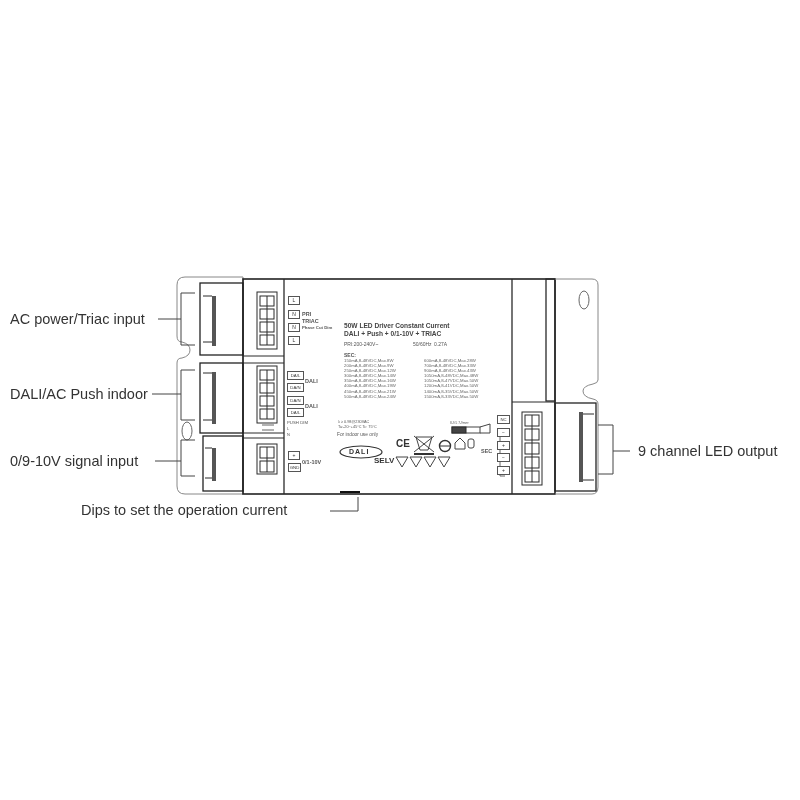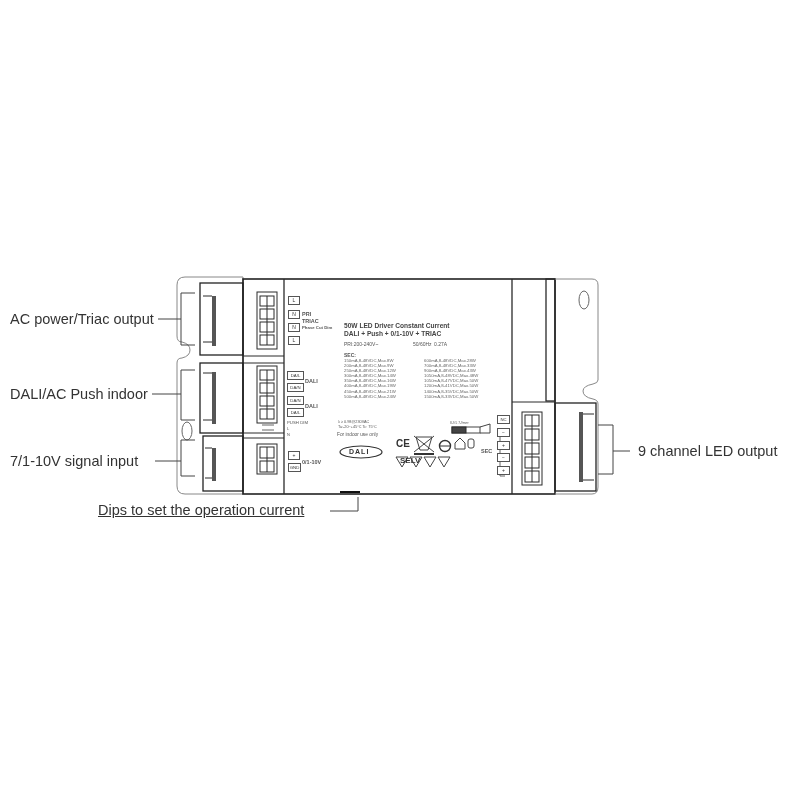--- a/index.html
+++ b/index.html
@@ -120,24 +120,24 @@
 
     <rect x="468" y="439" width="6" height="9" rx="2" stroke="#444"></rect>
 
     <path d="M396 457 L408 457 L402 467 Z" stroke="#444"></path>
     <path d="M410 457 L422 457 L416 467 Z" stroke="#444"></path>
     <path d="M424 457 L436 457 L430 467 Z" stroke="#444"></path>
     <path d="M438 457 L450 457 L444 467 Z" stroke="#444"></path>
   </g>
 </svg>
 
-<div class="callout" style="left:10px;top:312px;">AC power/Triac output</div>
+<div class="callout" style="left:10px;top:312px;">AC power/Triac input</div>
 <div class="callout" style="left:10px;top:387px;">DALI/AC Push indoor</div>
-<div class="callout" style="left:10px;top:454px;">7/1-10V signal input</div>
-<div class="callout" style="left:98px;top:503px;text-decoration:underline;">Dips to set the operation current</div>
+<div class="callout" style="left:10px;top:454px;">0/9-10V signal input</div>
+<div class="callout" style="left:81px;top:503px;">Dips to set the operation current</div>
 <div class="callout" style="left:638px;top:444px;">9 channel LED output</div>
 
 <div class="lbl-box" style="left:288px;top:296px;width:10px;">L</div>
 <div class="lbl-box" style="left:288px;top:310px;width:10px;">N</div>
 <div class="lbl-box" style="left:288px;top:323px;width:10px;">N</div>
 <div class="lbl-box" style="left:288px;top:336px;width:10px;">L</div>
 <div class="tiny" style="left:302px;top:311px;font-weight:bold;font-size:5.5px;">PRI</div>
 <div class="tiny" style="left:302px;top:318px;font-weight:bold;font-size:5.5px;">TRIAC</div>
 <div class="tiny" style="left:302px;top:325px;font-weight:bold;font-size:4.3px;">Phase Cut Dim</div>
 
@@ -190,13 +190,13 @@
   <div>1500mA,8-33VDC,Max.50W</div>
 </div>
 
 <div class="tiny" style="left:338px;top:419px;font-size:3.8px;">λ ≥ 0.98@230VAC</div>
 <div class="tiny" style="left:338px;top:424px;font-size:3.8px;">Ta:-20~+45°C    Tc: 75°C</div>
 <div class="tiny" style="left:337px;top:432px;font-size:4.8px;">For indoor use only</div>
 <div class="tiny" style="left:450px;top:420px;font-size:3.2px;">8-9.5 7-9mm²</div>
 
 <div class="icon-text" style="left:349px;top:448px;font-size:7px;letter-spacing:1px;">DALI</div>
 <div class="icon-text" style="left:396px;top:438px;font-size:10px;">CE</div>
-<div class="icon-text" style="left:400px;top:456px;font-size:8px;text-align:right;">SELV</div>
+<div class="icon-text" style="left:374px;top:456px;font-size:8px;text-align:right;">SELV</div>
 
 </body></html>

